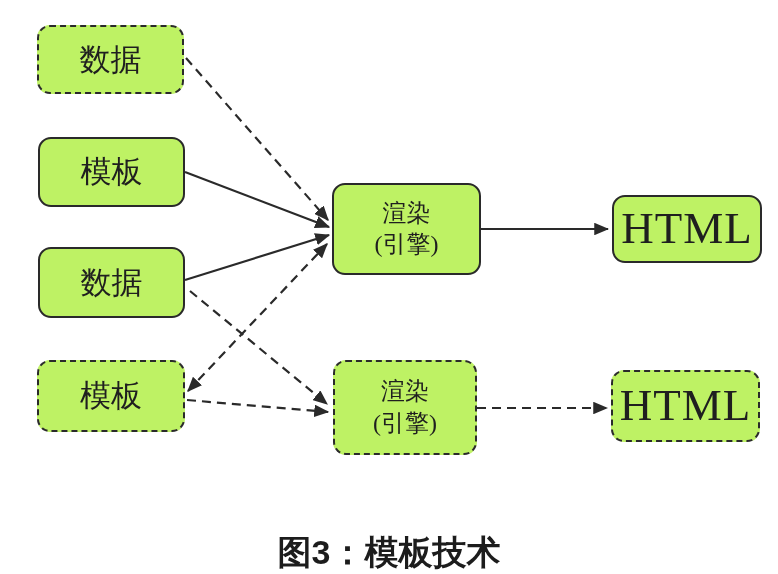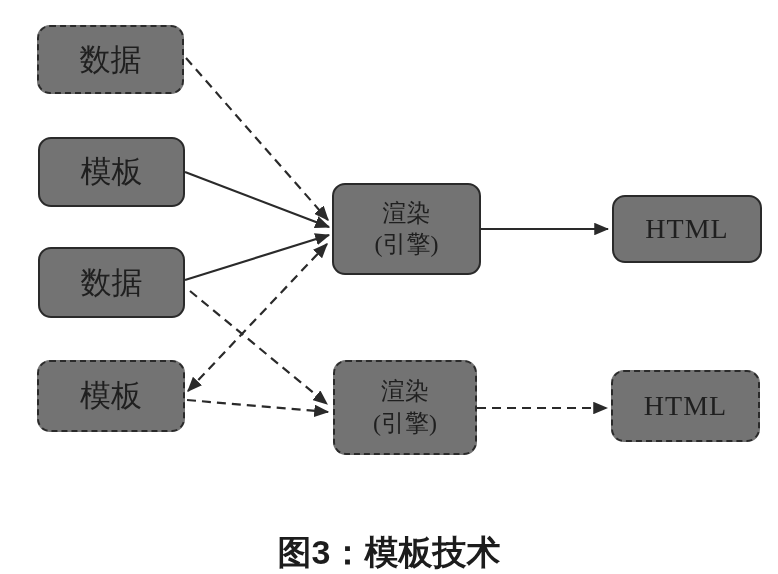--- a/index.html
+++ b/index.html
@@ -19,28 +19,28 @@
   }
   .node {
     position: absolute;
     box-sizing: border-box;
     display: flex;
     flex-direction: column;
     align-items: center;
     justify-content: center;
     text-align: center;
     color: #1f1f1f;
-    background: #737373;
+    background: #bef264;
     border-radius: 13px;
     font-size: 31px;
     line-height: 1.15;
   }
   .node.solid  { border: 2.5px solid #2a2a2a; }
   .node.dashed { border: 2.6px dashed #2a2a2a; }
-  .node.html-node { font-size: 28px; letter-spacing: 1px; }
+  .node.html-node { font-size: 45px; letter-spacing: 1px; }
   .node.engine-node { font-size: 24px; line-height: 1.3; }
 
   .pos-data-top        { left: 37px;  top: 25px;  width: 147px; height: 69px; }
   .pos-template-top    { left: 38px;  top: 137px; width: 147px; height: 70px; }
   .pos-data-mid        { left: 38px;  top: 247px; width: 147px; height: 71px; }
   .pos-template-bottom { left: 37px;  top: 360px; width: 148px; height: 72px; }
   .pos-engine-top      { left: 332px; top: 183px; width: 149px; height: 92px; }
   .pos-engine-bottom   { left: 333px; top: 360px; width: 144px; height: 95px; }
   .pos-html-top        { left: 612px; top: 195px; width: 150px; height: 68px; }
   .pos-html-bottom     { left: 611px; top: 370px; width: 149px; height: 72px; }

